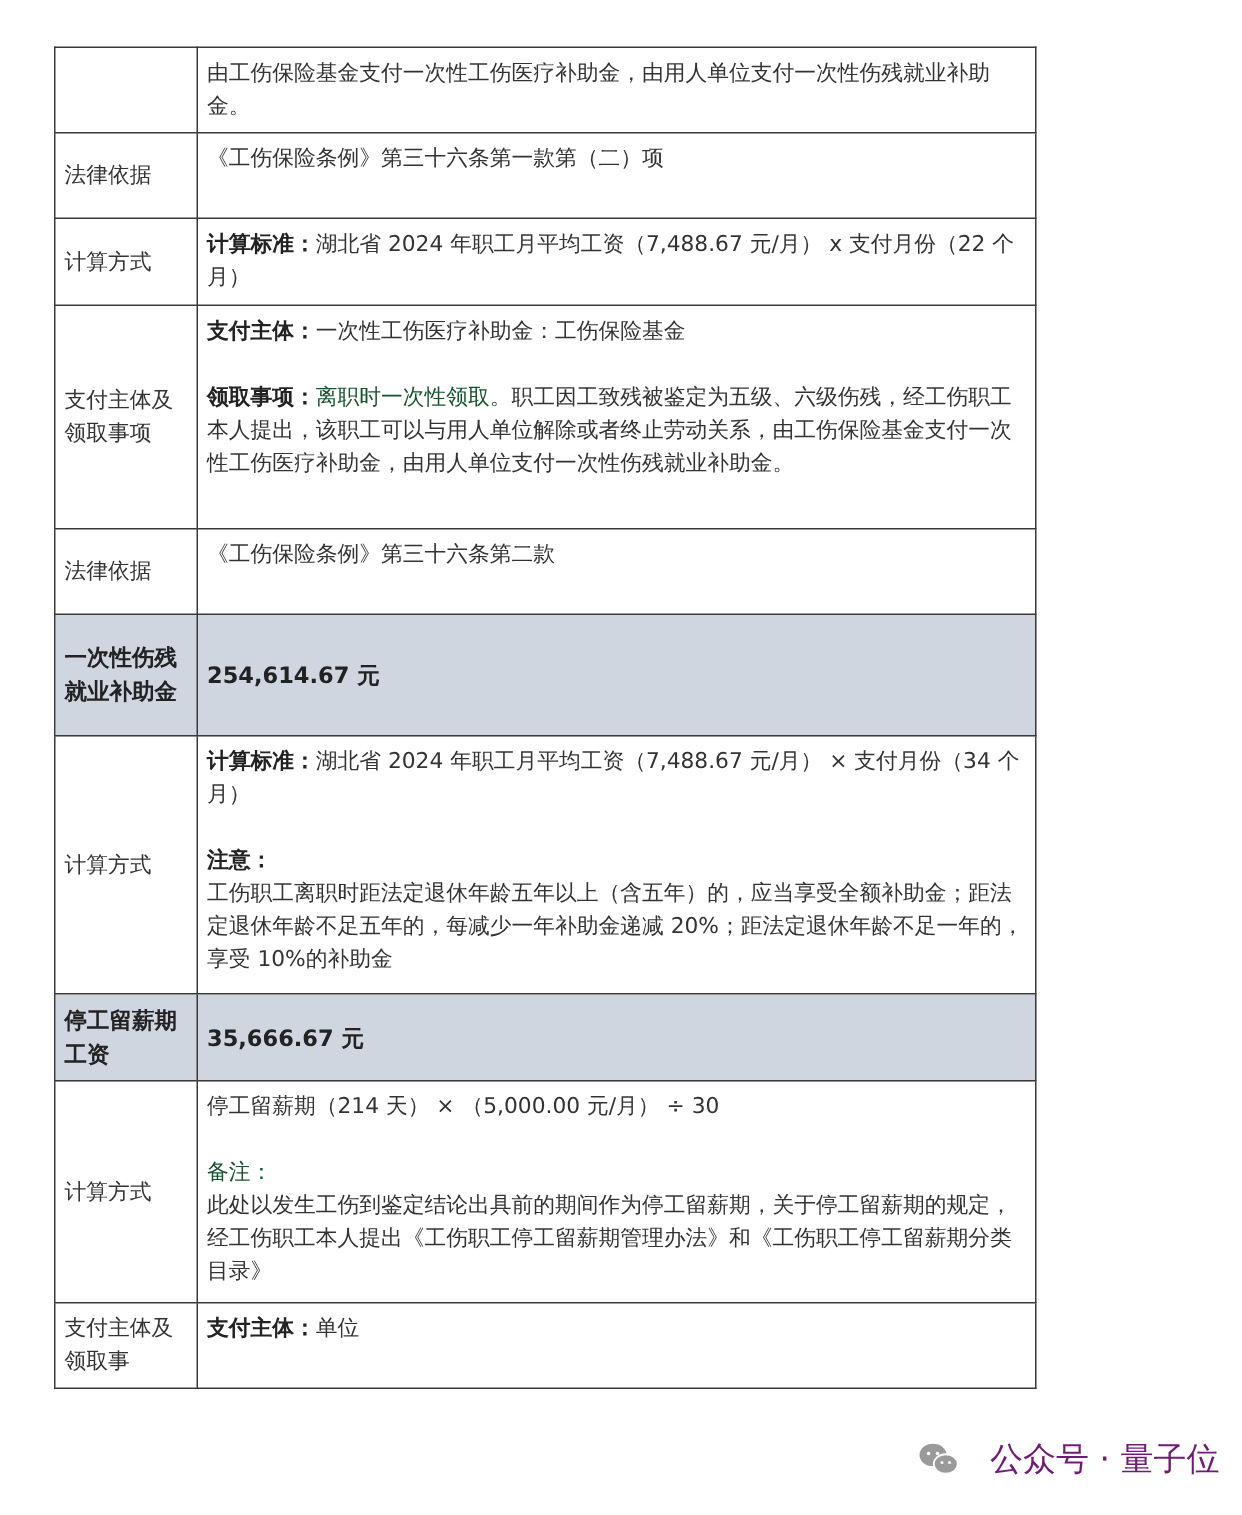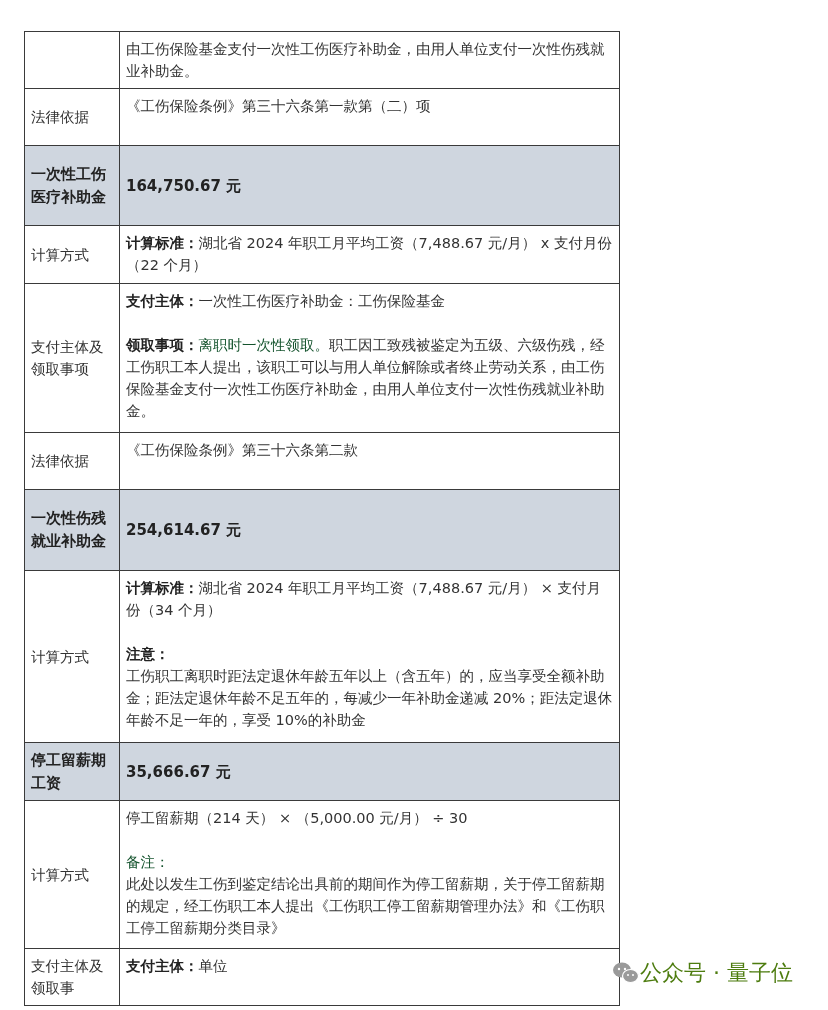--- a/index.html
+++ b/index.html
@@ -1,46 +1,42 @@
 <!DOCTYPE html>
 <html><head>
 <meta charset="utf-8">
 <style>
   html, body { margin:0; padding:0; background:#ffffff; }
   body { width:828px; height:1010px; position:relative; overflow:hidden;
          font-family:"DejaVu Sans","Liberation Sans",sans-serif; color:#333; }
-  table { position:absolute; left:24px; top:31px; width:596px; border-collapse:collapse; table-layout:fixed; }
+  table { position:absolute; left:36px; top:31px; width:655px; border-collapse:collapse; table-layout:fixed; }
   td { border:1.5px solid #3a3a3a; vertical-align:top; font-size:14.5px; line-height:22px; }
   td.lbl { width:82px; padding:0 6px; vertical-align:middle;margin-top:12px; }
   td.val { padding:6px 6px 6px 6px; }
   tr.shade td { background:#cfd6df; }
   tr.shade td.lbl { font-weight:bold; color:#222; font-size:15px; line-height:23px; }
   tr.shade td.val { font-weight:bold; vertical-align:middle; font-size:15px; color:#222; }
   .b { font-weight:bold; color:#222; }
   .red { color:#14532d; }
   .gap { height:22px; }
-  .wm { position:absolute; left:612px; top:958px; font-size:22px; color:#4d7c0f; display:flex; align-items:center; gap:0; }
+  .wm { position:absolute; left:612px; top:958px; font-size:22px; color:#701a75; display:flex; align-items:center; gap:20px; }
   .wm svg { display:block; }
 </style>
 </head>
 <body>
 
 <table>
   <tbody>
       <tr style="height:57px">
     <td class="lbl"></td>
     <td class="val">由工伤保险基金支付一次性工伤医疗补助金，由用人单位支付一次性伤残就业补助金。</td>
   </tr>
   <tr style="height:57px">
     <td class="lbl">法律依据</td>
     <td class="val">《工伤保险条例》第三十六条第一款第（二）项</td>
-  </tr>
-  <tr class="shade" style="height:80px">
-    <td class="lbl">一次性工伤医疗补助金</td>
-    <td class="val">164,750.67 元</td>
   </tr>
   <tr style="height:58px">
     <td class="lbl">计算方式</td>
     <td class="val"><span class="b">计算标准：</span><span>湖北省 2024 年职工月平均工资（7,488.67 元/月） x 支付月份（22 个月）</span></td>
   </tr>
   <tr style="height:149px">
     <td class="lbl">支付主体及领取事项</td>
     <td class="val">
       <div><span class="b">支付主体：</span><span>一次性工伤医疗补助金：工伤保险基金</span></div>
       <div class="gap"></div>

